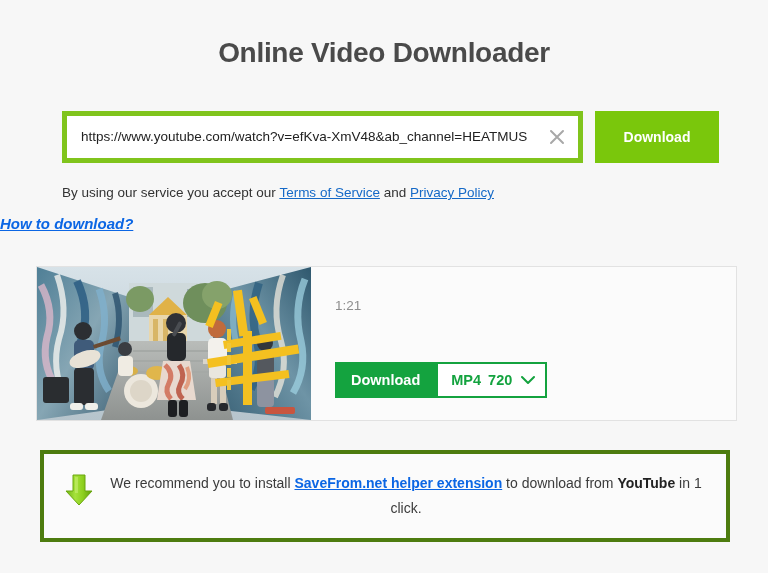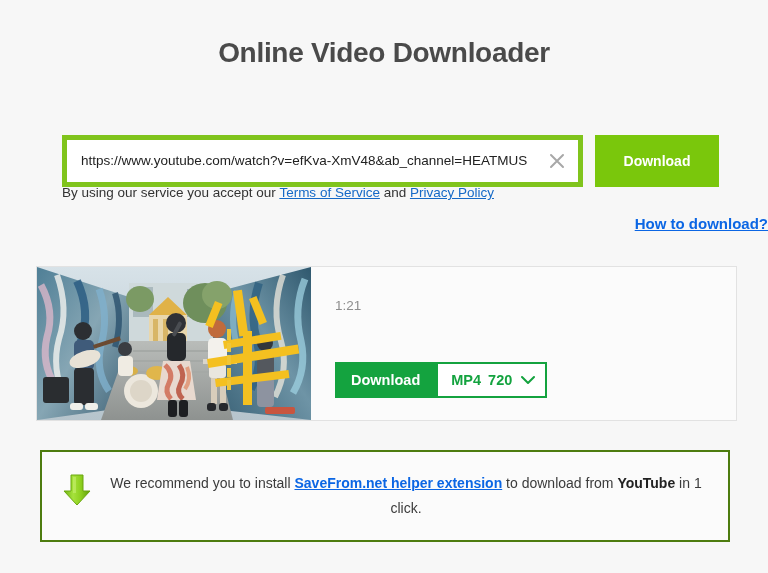--- a/index.html
+++ b/index.html
@@ -28,21 +28,20 @@
     line-height: 34px;
   }
 
   
   .search-row {
     position: absolute;
     left: 62px;
     top: 111px;
     display: flex;
     align-items: stretch;
-    margin-top: 24px;
   }
   .url-field-wrap {
     width: 521px;
     height: 52px;
     box-sizing: border-box;
     border: 5px solid #80c41c;
     background: #ffffff;
     display: flex;
     align-items: center;
     padding: 0 8px 0 14px;
@@ -101,21 +100,22 @@
     color: #1569c7;
     text-decoration: underline;
   }
 
   
   .howto-wrap {
     position: absolute;
     top: 215px;
     left: 0;
     width: 768px;
-    text-align: right;
+    text-align: left;
+    font-style: italic;
   }
   .howto-link {
     font-size: 15px;
     font-weight: bold;
     color: #0b66e4;
     text-decoration: underline;
   }
 
   
   .result-card {
@@ -201,21 +201,21 @@
 
   
   .rec-banner {
     position: absolute;
     left: 40px;
     top: 450px;
     width: 690px;
     height: 92px;
     box-sizing: border-box;
     background: #fbfbfb;
-    border: 2px solid #4d7c0f;
+    border: 4px solid #4d7c0f;
     display: flex;
     align-items: center;
     justify-content: center;
   }
   .rec-inner {
     display: flex;
     align-items: flex-start;
     padding: 0 20px;
   }
   .rec-arrow {

